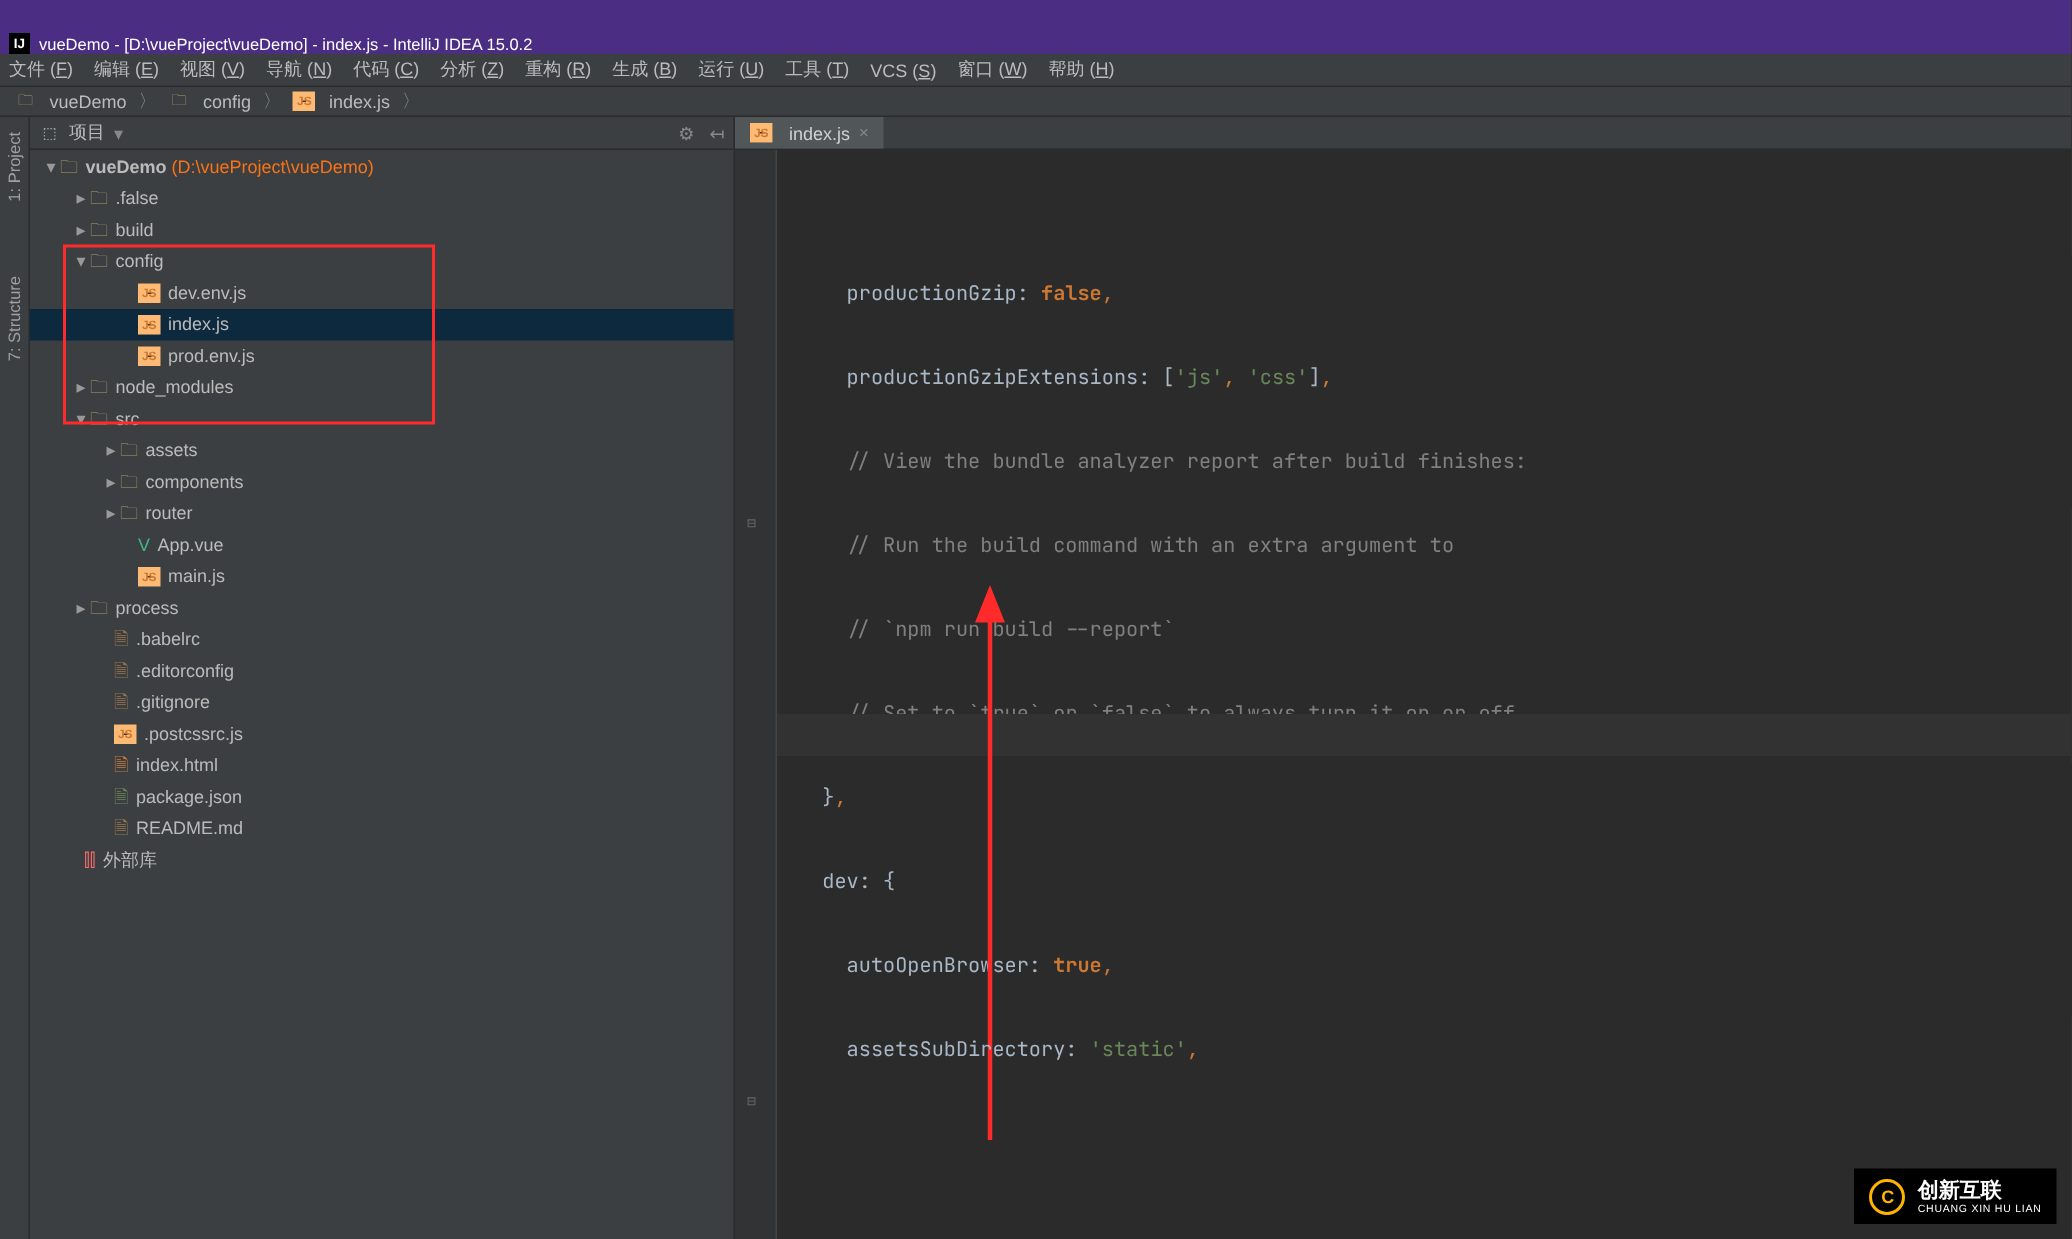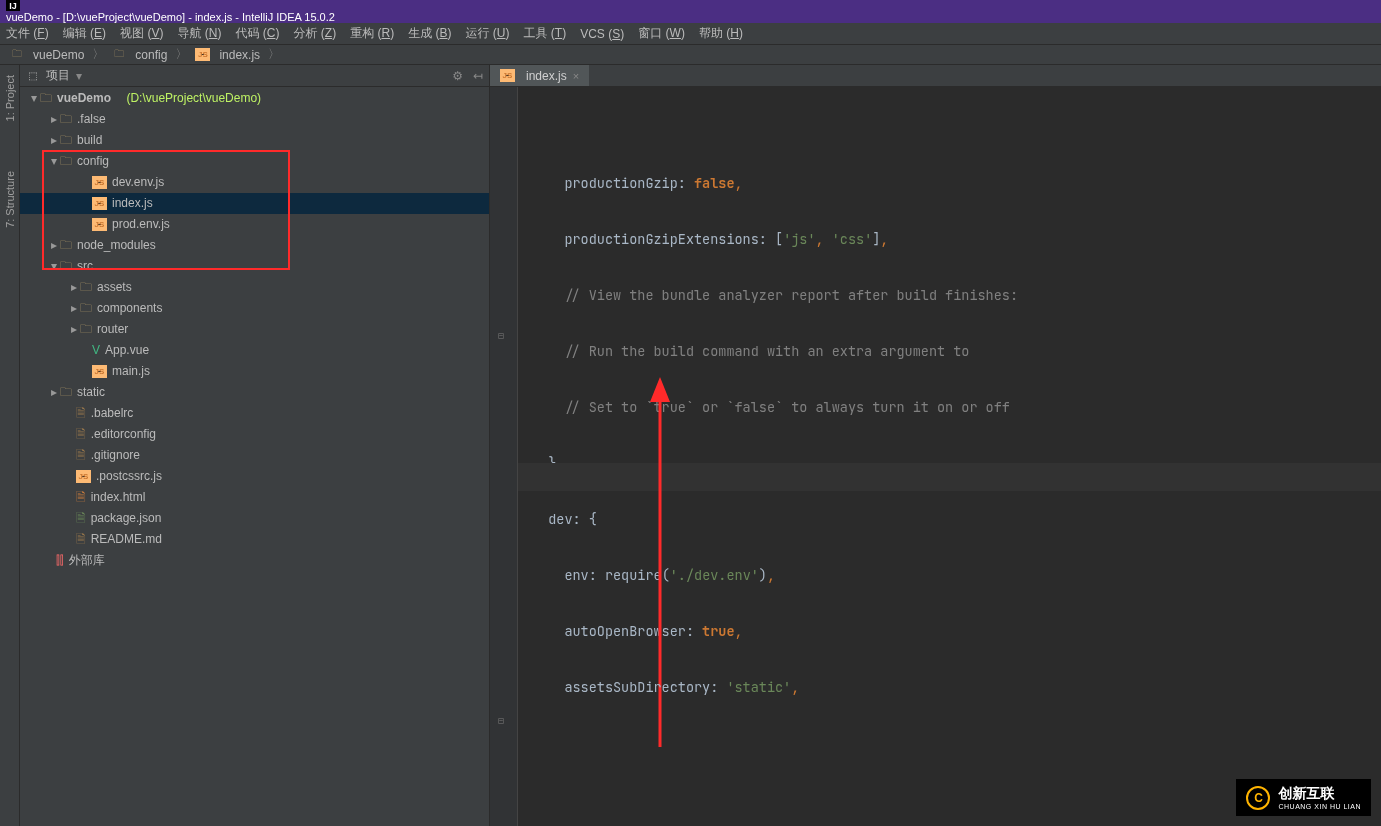--- a/index.html
+++ b/index.html
@@ -12,26 +12,25 @@
     width: 1381px;
     height: 826px;
     overflow: hidden;
     position: relative;
   }
 
   
   .title-bar {
     background: #4b2e83;
     color: #ffffff;
-    height: 23px;
+    height: 36px;
     display: flex;
-    align-items: flex-start;
+    align-items: flex-end;
     padding: 0 6px;
     font-size: 11px;
-    flex-direction: column;
   }
   .title-bar .app-square {
     width: 14px; height: 14px;
     background: #000;
     margin-right: 6px;
     display:flex;align-items:center;justify-content:center;
     color:#fff;font-size:9px;font-weight:bold;
   }
 
   
@@ -123,21 +122,21 @@
   .tree-row.selected {
     background: #0d293e;
   }
   .arrow {
     width:12px; display:inline-block; text-align:center; color:#999;
   }
   .arrow.blank { visibility:hidden; }
   .icon-folder { color:#b0976a; margin-right:5px; }
   .icon-file { color:#99774c; margin-right:5px; }
   .icon-html { color:#c97b3d; margin-right:5px;}
-  .dimmed { color:#bef264;margin-left:12px; }
+  .dimmed { color:#f97316; }
   .extlib { color:#ff6b6b; margin-right:5px;}
   
   .red-box {
     position:absolute;
     border:2px solid #ff2a2a;
     pointer-events:none;
   }
 
   
   .editor-pane {
@@ -372,21 +371,21 @@
           <span>App.vue</span>
         </div>
       <div class="tree-row" style="padding-left:60px">
           <span class="arrow blank">▸</span>
           <span class="js-badge">JS</span>
           <span>main.js</span>
         </div>
       <div class="tree-row" style="padding-left:28px">
           <span class="arrow">▸</span>
           <span class="icon-folder">🗀</span>
-          <span>static</span>
+          <span>process</span>
         </div>
       <div class="tree-row" style="padding-left:44px">
           <span class="arrow blank">▸</span>
           <span class="icon-file">🗎</span>
           <span>.babelrc</span>
         </div>
       <div class="tree-row" style="padding-left:44px">
           <span class="arrow blank">▸</span>
           <span class="icon-file">🗎</span>
           <span>.editorconfig</span>
@@ -437,24 +436,24 @@
       <div class="gutter-editor">
         <span class="fold" style="top:235px">⊟</span>
         <span class="fold" style="top:620px">⊟</span>
       </div>
       <div class="code">
         <div class="caret-line" style="top:350px"></div>
 <div style="position:relative">    <span class="prop">productionGzip</span>: <span class="kw-bool">false</span><span class="punct">,</span></div>
 <div>    <span class="prop">productionGzipExtensions</span>: [<span class="str">'js'</span><span class="punct">,</span> <span class="str">'css'</span>]<span class="punct">,</span></div>
 <div>    <span class="cmt">// View the bundle analyzer report after build finishes:</span></div>
 <div>    <span class="cmt">// Run the build command with an extra argument to</span></div>
+<div>    <span class="cmt">// `npm run build --report`</span></div>
 <div>    <span class="cmt">// Set to `true` or `false` to always turn it on or off</span></div>
 <div>  }<span class="punct">,</span></div>
 <div>  <span class="prop">dev</span>: {</div>
-<div>    <span class="prop">env</span>: <span class="func">require</span>(<span class="str">'./dev.env'</span>)<span class="punct">,</span></div>
 <div>    <span class="prop">autoOpenBrowser</span>: <span class="kw-bool">true</span><span class="punct">,</span></div>
 <div style="position:relative;z-index:1">    <span class="prop">assetsSubDirectory</span>: <span class="str">'static'</span><span class="punct">,</span></div>
 
 
 
 
 
 
 
 

